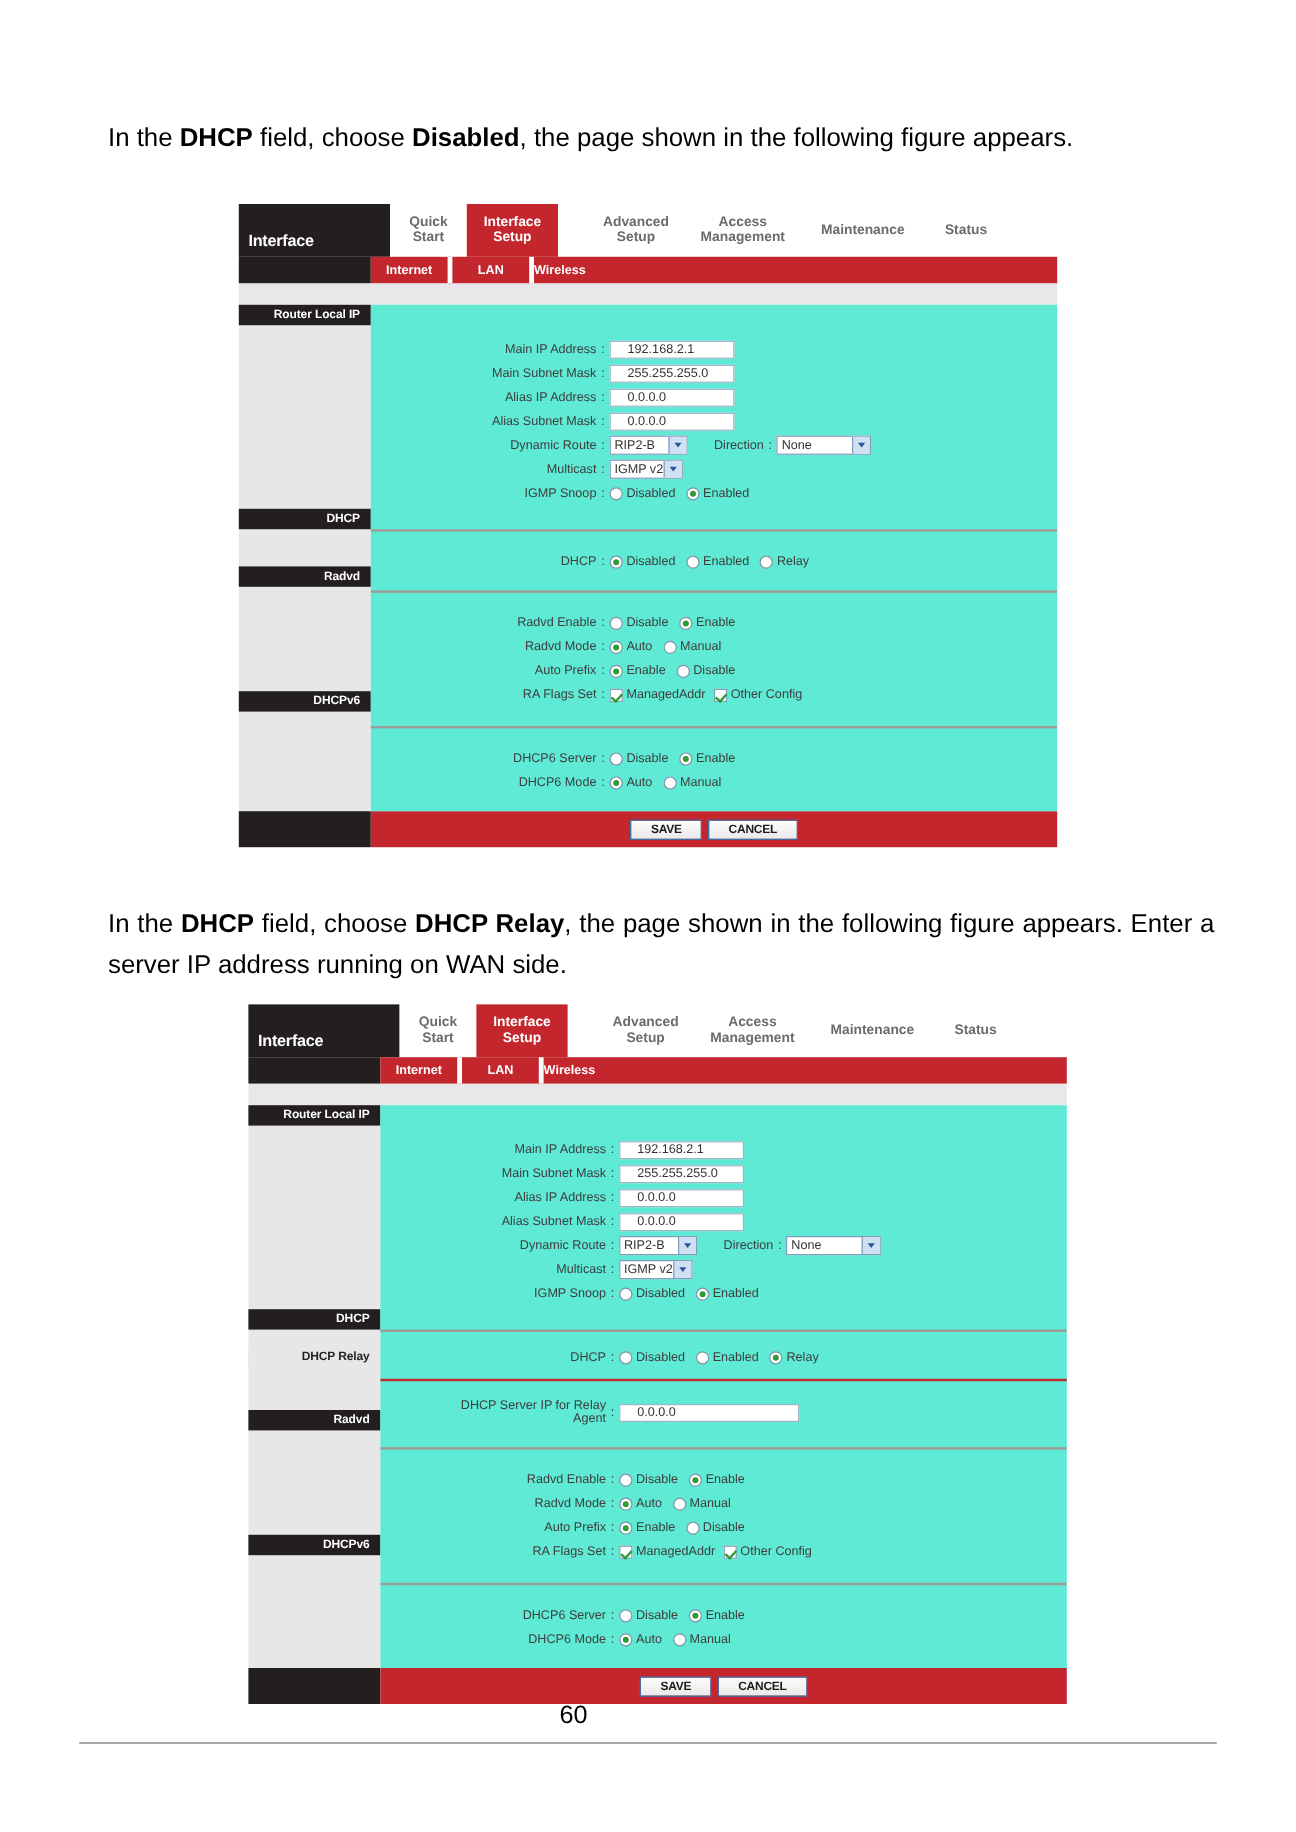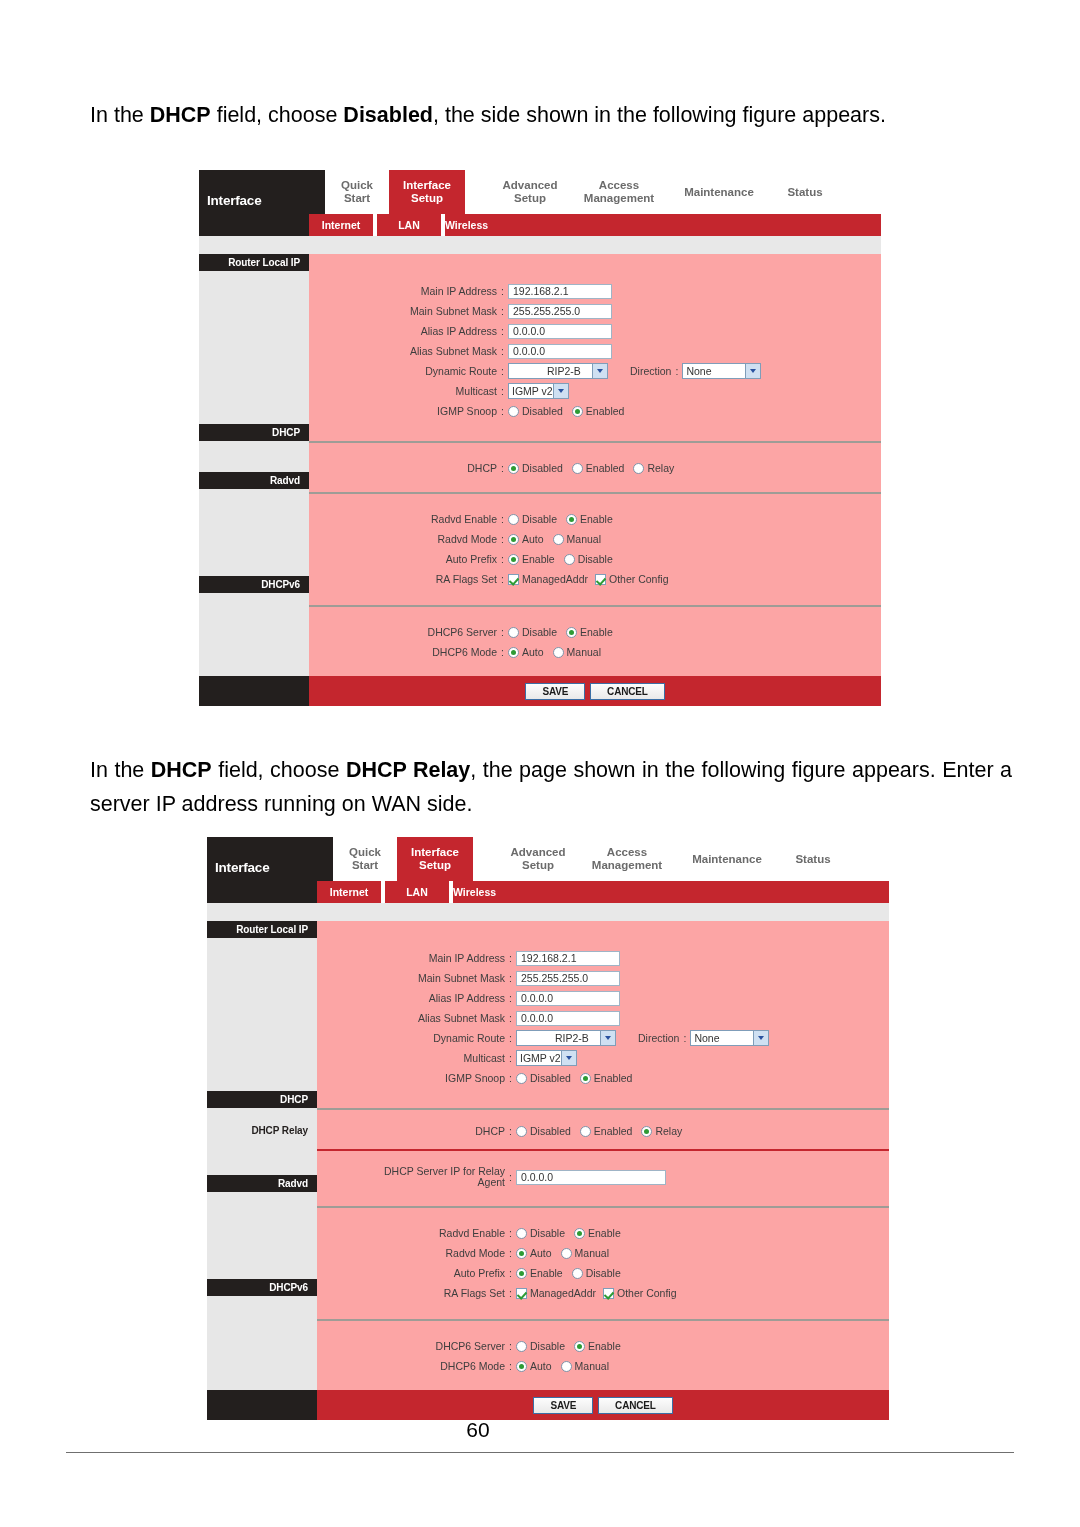--- a/index.html
+++ b/index.html
@@ -72,21 +72,21 @@
   .rt-sub-item.s1 { width:64px; }
   .rt-sub-item.s2 { width:64px; }
   .rt-sub-item.s3 { width:90px; justify-content:flex-start; padding-left:0; }
   .rt-sub-sep { width:4px; height:100%; background:#ffffff; }
 
   .rt-spacer { height:18px; background:#e8e8e8; }
 
   
   .rt-body { display:flex; }
   .rt-left { width:110px; background:#e7e7e7; }
-  .rt-right { flex:1; background:#fca5a5; position:relative; }
+  .rt-right { flex:1; background:#5eead4; position:relative; }
 
   .sec-title {
     background:#231f1e; color:#ffffff;
     font-size:10px; font-weight:bold;
     height:17px; line-height:17px;
     text-align:right; padding-right:9px;
     letter-spacing:-0.1px;
   }
   .sec-title.light {
     background:#e7e7e7; color:#231f1e;
@@ -108,36 +108,36 @@
   }
   .flabel.two { line-height:11px;padding-left:22px; }
   .fcolon { width:7px; color:#3e3e3e; }
   .fctl { display:flex; align-items:center; }
 
   .tbox {
     border:1px solid #9fb4c6;
     background:#ffffff;
     height:15px; width:104px;
     font-size:10.5px; line-height:13px;
-    padding:0 4px; color:#333;
+    padding:0 14px; color:#333;
     font-family:"Liberation Sans", sans-serif;
   }
   .tbox.wide { width:150px; }
 
   
   .sel {
     display:inline-flex; align-items:stretch;
     border:1px solid #7f9db9; background:#ffffff;
     height:16px;
   }
   .sel .selv {
     font-size:10.5px; line-height:14px; padding:0 4px 0 3px;
     color:#333; white-space:nowrap; display:flex; align-items:center;
   }
-  .sel.w-a .selv { width:48px;margin-left:35px; }
+  .sel.w-a .selv { width:48px; }
   .sel.w-b .selv { width:62px; }
   .sel.w-c .selv { width:44px; }
   .sel .selarrow {
     width:15px; background:#cfe0f2;
     border-left:1px solid #7f9db9;
     display:flex; align-items:center; justify-content:center;
   }
   .sel .selarrow::after {
     content:""; width:0;height:0;
     border-left:3.5px solid transparent;
@@ -206,21 +206,21 @@
     text-align:center; font-size:21px; color:#000;
   }
   .footrule {
     position:absolute; left:66px; width:948px; height:1px;
     background:#6f6f6f;
   }
 </style>
 </head>
 <body>
 
-<div class="prose" style="top:98px;" id="para1"><span>In the </span><b>DHCP</b><span> field, choose </span><b>Disabled</b><span>, the side shown in the following figure appears.</span></div>
+<div class="prose" style="top:98px;" id="para1"><span>In the </span><b>DHCP</b><span> field, choose </span><b>Disabled</b><span>, the page shown in the following figure appears.</span></div>
 
 <div class="router" style="left:199px; top:170px;" id="shot1">
 
   <div class="rt-head">
     <div class="rt-brand">
       <span>Interface</span>
     </div>
     <div class="rt-tabs">
       <div class="rt-tab w1">Quick Start</div>
       <div class="rt-tab w2 active">Interface Setup</div>

